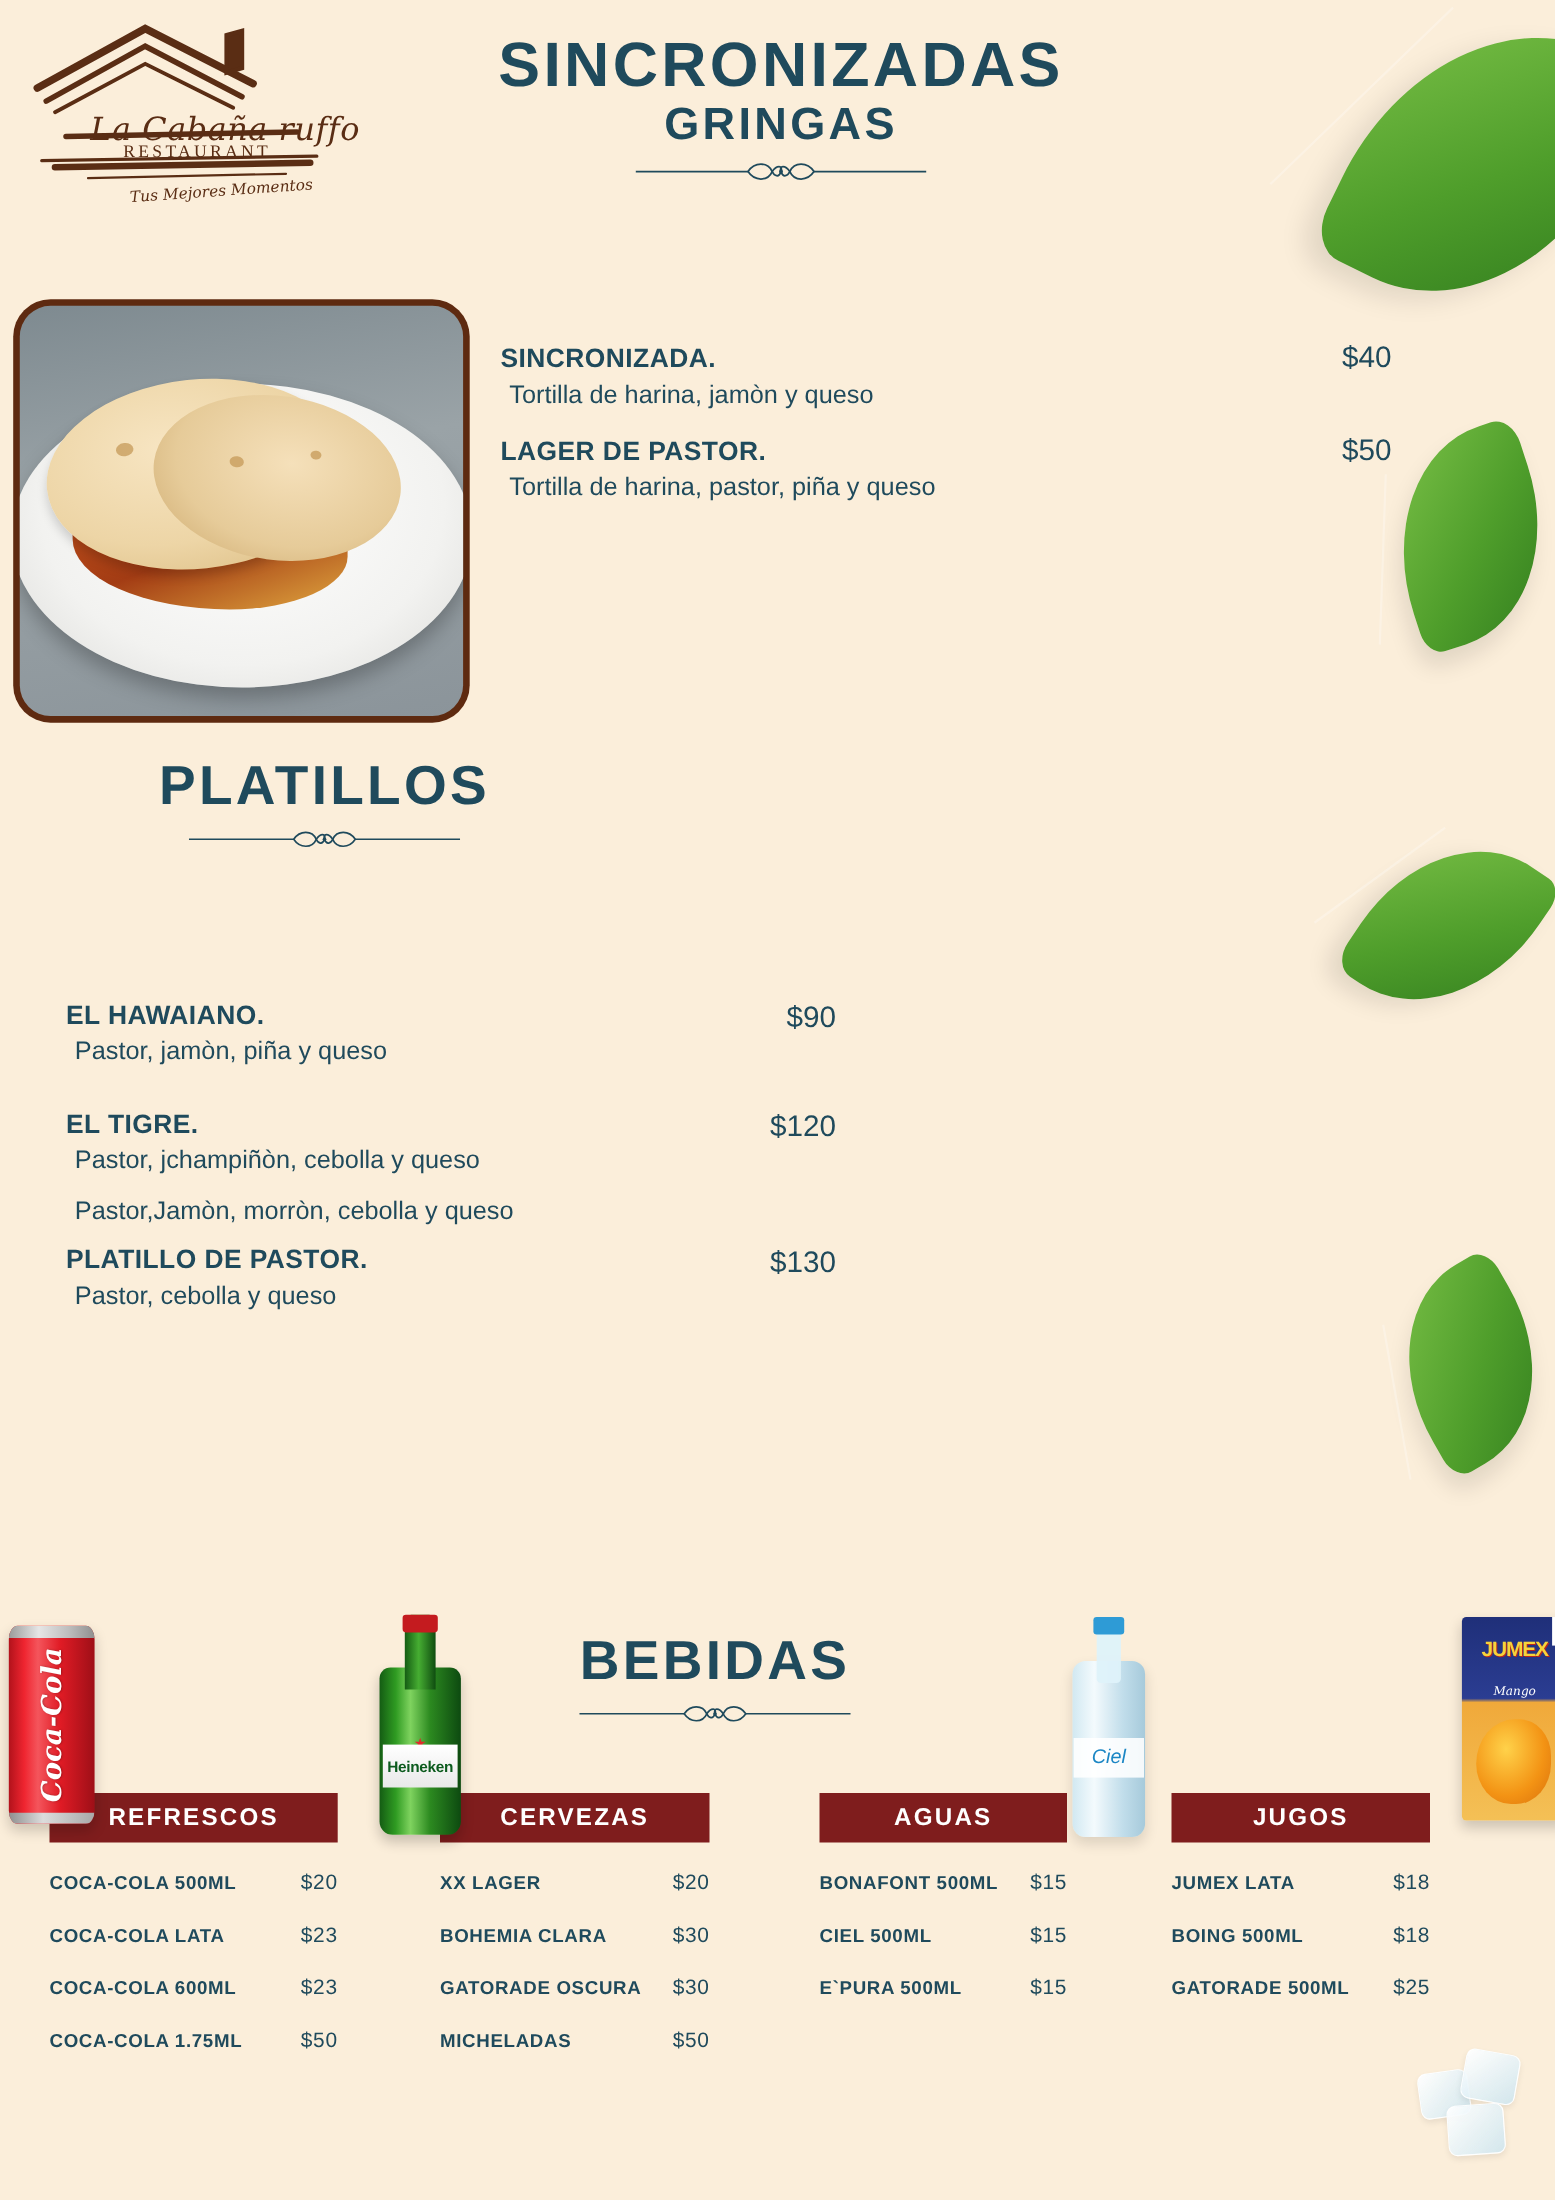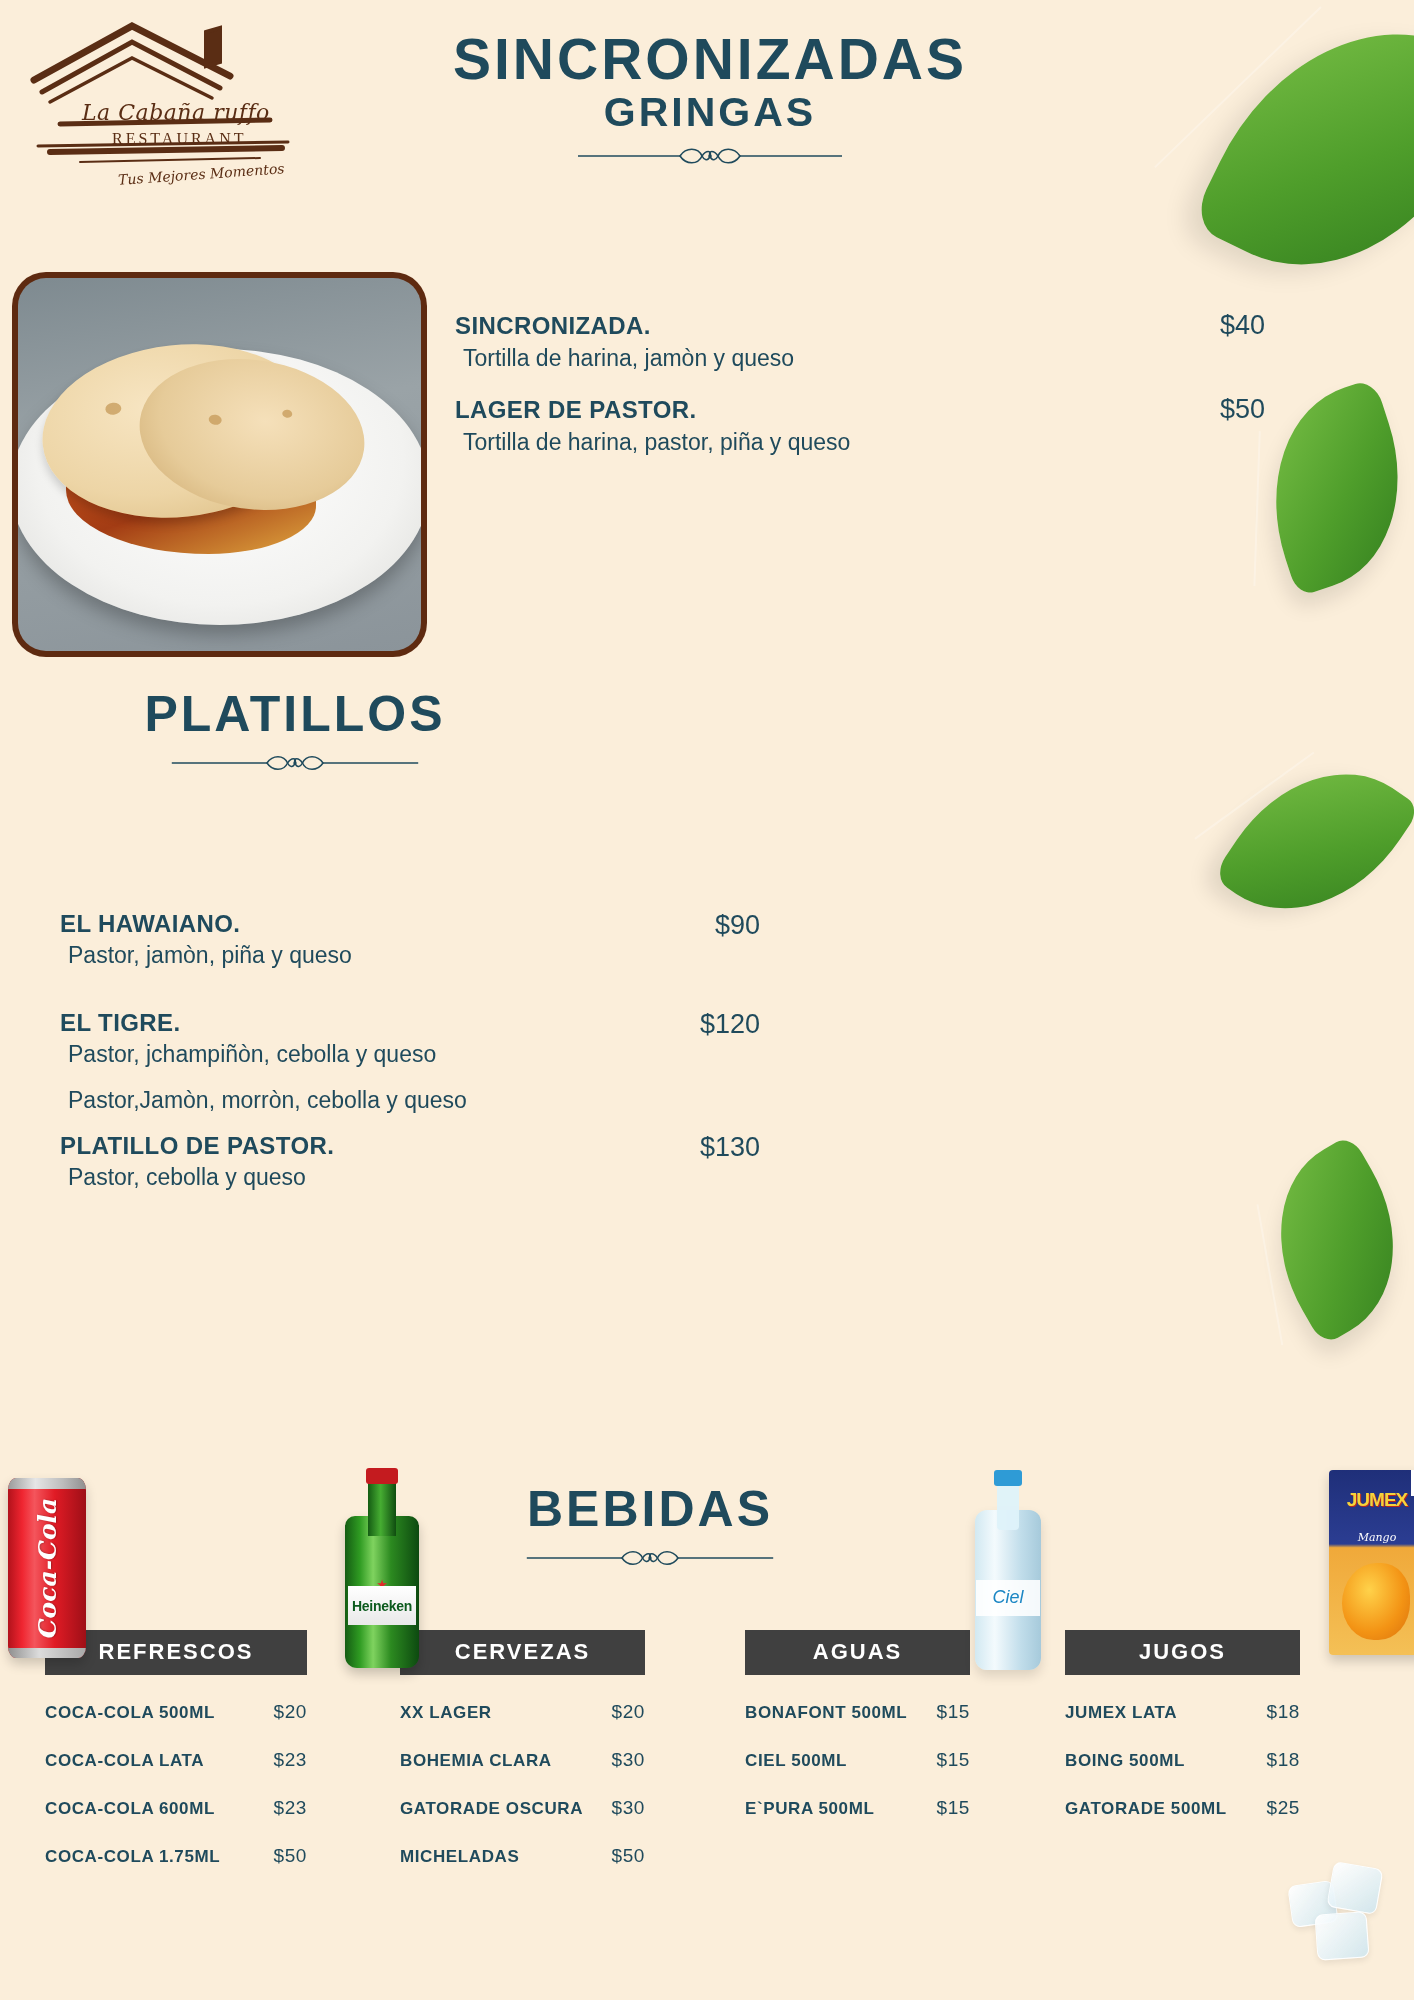--- a/index.html
+++ b/index.html
@@ -71,21 +71,21 @@
     width: 310px;
     height: 190px;
     z-index: 3;
   }
   .logo svg { display: block; }
   .logo-name {
     position: absolute;
     left: 62px; top: 82px;
     font-family: "DejaVu Serif", serif;
     font-style: italic;
-    font-size: 22px;
+    font-size: 29px;
     color: #5a2d14;
     letter-spacing: .5px;
   }
   .logo-sub {
     position: absolute;
     left: 92px; top: 112px;
     font-family: "Liberation Serif", serif;
     font-size: 16px;
     letter-spacing: 3px;
     color: #5a2d14;
@@ -275,21 +275,21 @@
     top: 1630px;
     width: 1414px;
     height: 370px;
     z-index: 2;
   }
   .cat {
     position: absolute;
     top: 0;
   }
   .cat-label {
-    background: #404040;
+    background: #7f1d1d;
     color: #ffffff;
     font-size: 22px;
     font-weight: bold;
     letter-spacing: 2px;
     text-align: center;
     padding: 9px 10px 10px;
   }
   .drink-row {
     display: flex;
     align-items: baseline;

